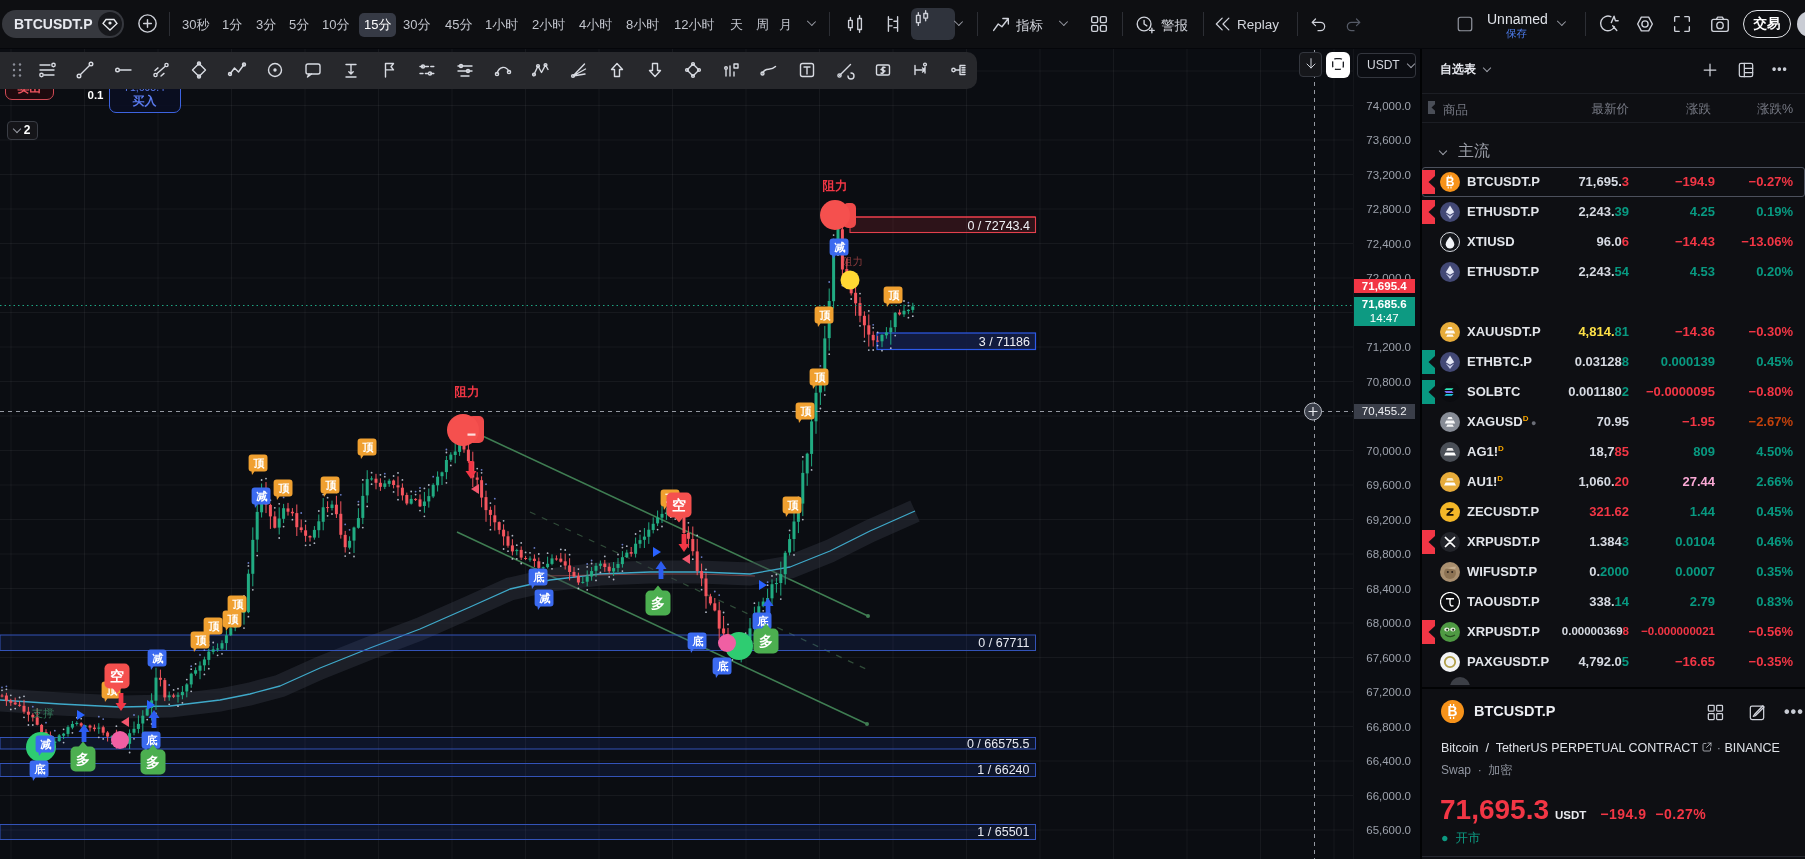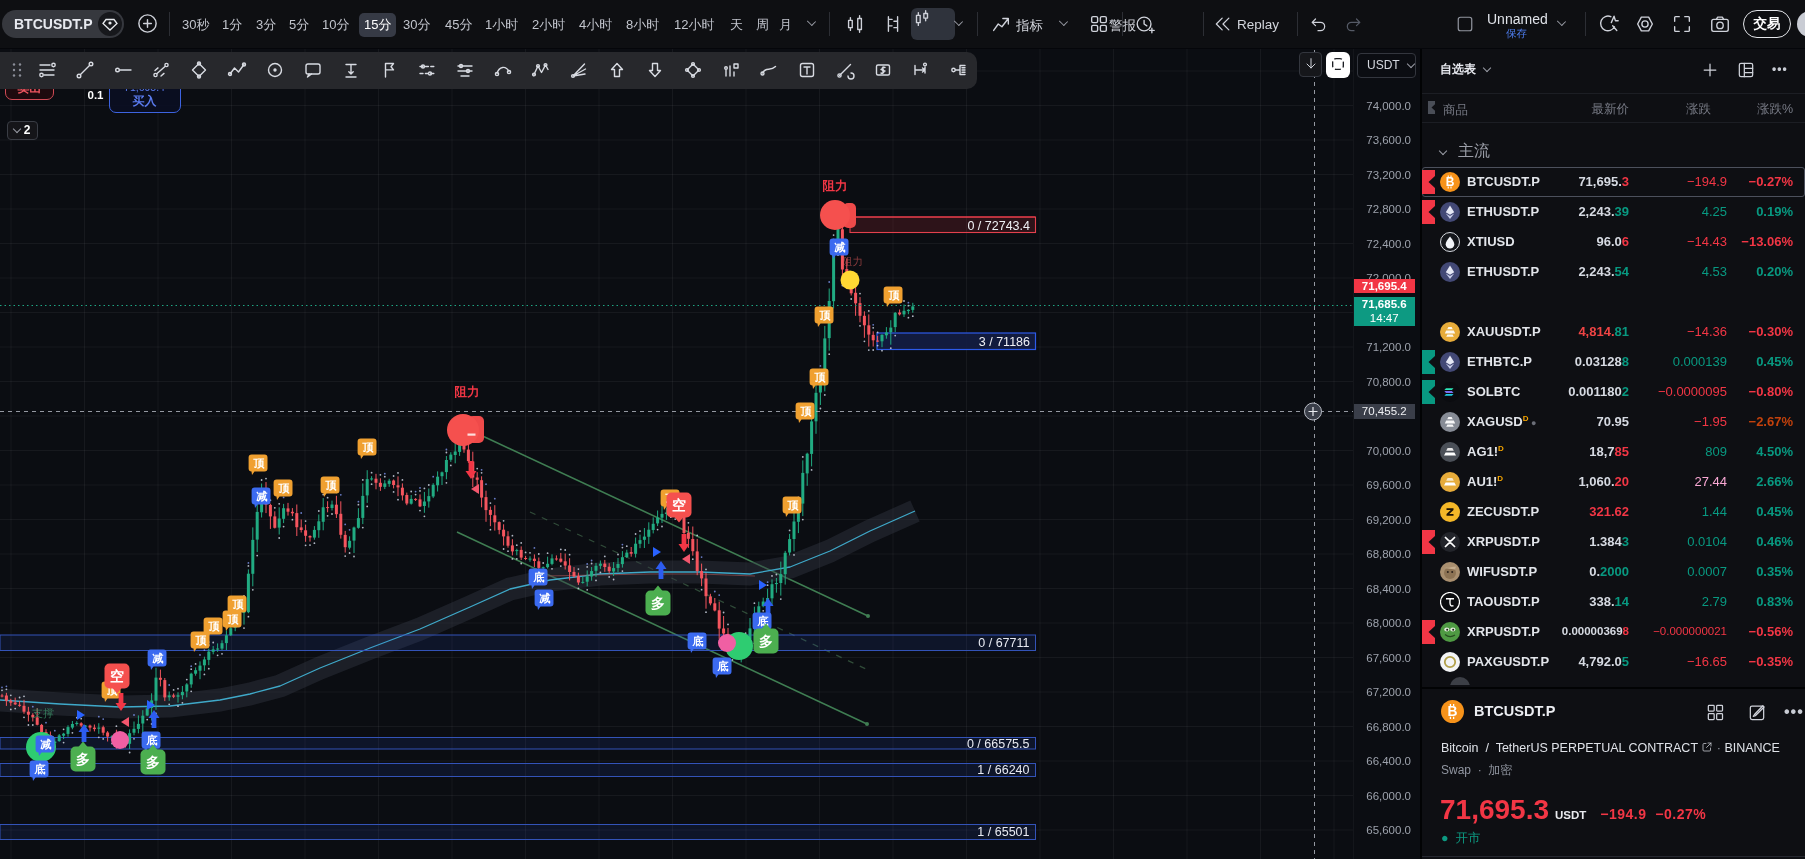--- a/index.html
+++ b/index.html
@@ -37,21 +37,21 @@
 #plicons svg{position:absolute;top:0}
 #plcols{position:absolute;left:0;top:44px;width:100%;height:30px;border-top:1px solid #1c1e24;border-bottom:1px solid #1c1e24;color:#787b86;font-size:12.5px;padding:7px 0 0 4px}
 #plcols .c2{position:absolute;right:176px}#plcols .c3{position:absolute;right:94px}#plcols .c4{position:absolute;right:12px}
 #plsec{position:absolute;left:18px;top:92px;color:#9b9ea8;font-size:16px}
 .wrow{position:absolute;left:0;width:100%;height:30px;font-size:13px}
 .wrow.selrow{outline:1px solid #4c505c;outline-offset:-1px;border-radius:3px}
 .wrow.smallrow .wpr,.wrow.smallrow .wch{font-size:11.5px;top:8px}
 .wic{position:absolute;left:18px;top:5px;width:20px;height:20px}
 .wnm{position:absolute;left:45px;top:7px;max-width:104px;overflow:hidden;white-space:nowrap;color:#e2e5ea;font-weight:bold}
 .wpr{position:absolute;right:176px;top:7px;font-weight:bold}
-.wch{position:absolute;right:78px;top:7px;font-weight:normal}
+.wch{position:absolute;right:90px;top:7px;font-weight:bold}
 .wpc{position:absolute;right:12px;top:7px;font-weight:bold}
 #pdetail{position:absolute;left:0;top:638px;width:100%;height:173px;border-top:2px solid #020304;background:#0e0f13}
 #pdname{position:absolute;left:52px;top:14px;font-size:14.5px;font-weight:bold;color:#eceef2}
 #pdsub{position:absolute;left:19px;top:52px;font-size:12.5px;color:#dfe2e8}
 #pdswap{position:absolute;left:19px;top:73px;font-size:12px;color:#9196a1}
 #pdprice{position:absolute;left:18px;top:105px;font-size:28px;font-weight:bold;color:#f23645}
 #pdusdt{font-size:11.5px;color:#e8eaee;margin-left:6px}
 #pdchg{font-size:14px;margin-left:14px;letter-spacing:0.5px}
 #pdstat{position:absolute;left:19px;top:141px;font-size:12.5px;color:#0d9a82}
 </style></head>
@@ -1242,21 +1242,21 @@
         <rect x="13.5" y="13.5" width="6.5" height="6.5" rx="1.5"></rect>
       </g>
     </svg>
  <i class="vsep" style="left:1122px"></i>
  <svg style="position:absolute;left:1134px;top:13px" width="22" height="22" viewBox="0 0 24 24">
       <g stroke="#cfd2da" stroke-width="1.5" fill="none" stroke-linecap="round" stroke-linejoin="round">
         <circle cx="11" cy="12" r="7.5"></circle>
         <path d="M11,8 v4 l3,2 M17,19 h5 M19.5,16.5 v5"></path>
       </g>
     </svg>
- <span class="tbtxt" style="left:1109px">警报</span>
+ <span class="tbtxt" style="left:1161px">警报</span>
  <i class="vsep" style="left:1203px"></i>
  <svg style="position:absolute;left:1213px;top:14px" width="20" height="20" viewBox="0 0 24 24">
       <g stroke="#cfd2da" stroke-width="1.5" fill="none" stroke-linecap="round" stroke-linejoin="round">
         <path d="M11,5 L4,12 L11,19 M19,5 L12,12 L19,19"></path>
       </g>
     </svg>
  <span class="tbtxt" style="left:1237px">Replay</span>
  <i class="vsep" style="left:1297px"></i>
  <svg style="position:absolute;left:1308px;top:14px" width="20" height="20" viewBox="0 0 24 24">
       <g stroke="#cfd2da" stroke-width="1.5" fill="none" stroke-linecap="round" stroke-linejoin="round">
@@ -1371,21 +1371,21 @@
 <span class="wpr"><span style="color:#d6dae2">2,243.</span><span style="color:#089981">54</span></span>
 <span class="wch" style="color:#089981">4.53</span>
       <span class="wpc" style="color:#089981">0.20%</span>
     </div>
     <div class="wrow" style="top:268px">
 <span class="wic"><svg width="20" height="20" viewBox="0 0 20 20">
           <circle cx="10" cy="10" r="10" fill="#e7ac3a"></circle>
           <path d="M6.2,8.6 h7.6 l1.4,2.8 H4.8 z M7.4,12.4 h5.2 l1.2,2.4 H6.2 z M8.4,4.9 h3.2 l1.2,2.4 H7.2 z" fill="#fff" fill-opacity="0.92"></path>
         </svg></span>
       <span class="wnm" style="">XAUUSDT.P</span>
-<span class="wpr"><span style="color:#ef4444">4,814.</span><span style="color:#089981">81</span></span>
+<span class="wpr"><span style="color:#fde047">4,814.</span><span style="color:#089981">81</span></span>
 <span class="wch" style="color:#f23645">−14.36</span>
       <span class="wpc" style="color:#f23645">−0.30%</span>
     </div>
     <div class="wrow" style="top:298px">
       <svg width="13" height="24" viewBox="0 0 13 24" style="position:absolute;left:0;top:3px">
         <path d="M0,0 H13 V6 L6.5,12 L13,18 V24 H0 z" fill="#089981"></path>
       </svg>
 <span class="wic"><svg width="20" height="20" viewBox="0 0 20 20">
           <circle cx="10" cy="10" r="10" fill="#434976"></circle>
           <path d="M10,3.5 L14.2,10.2 L10,12.8 L5.8,10.2 z" fill="#e6e8f5"></path>

